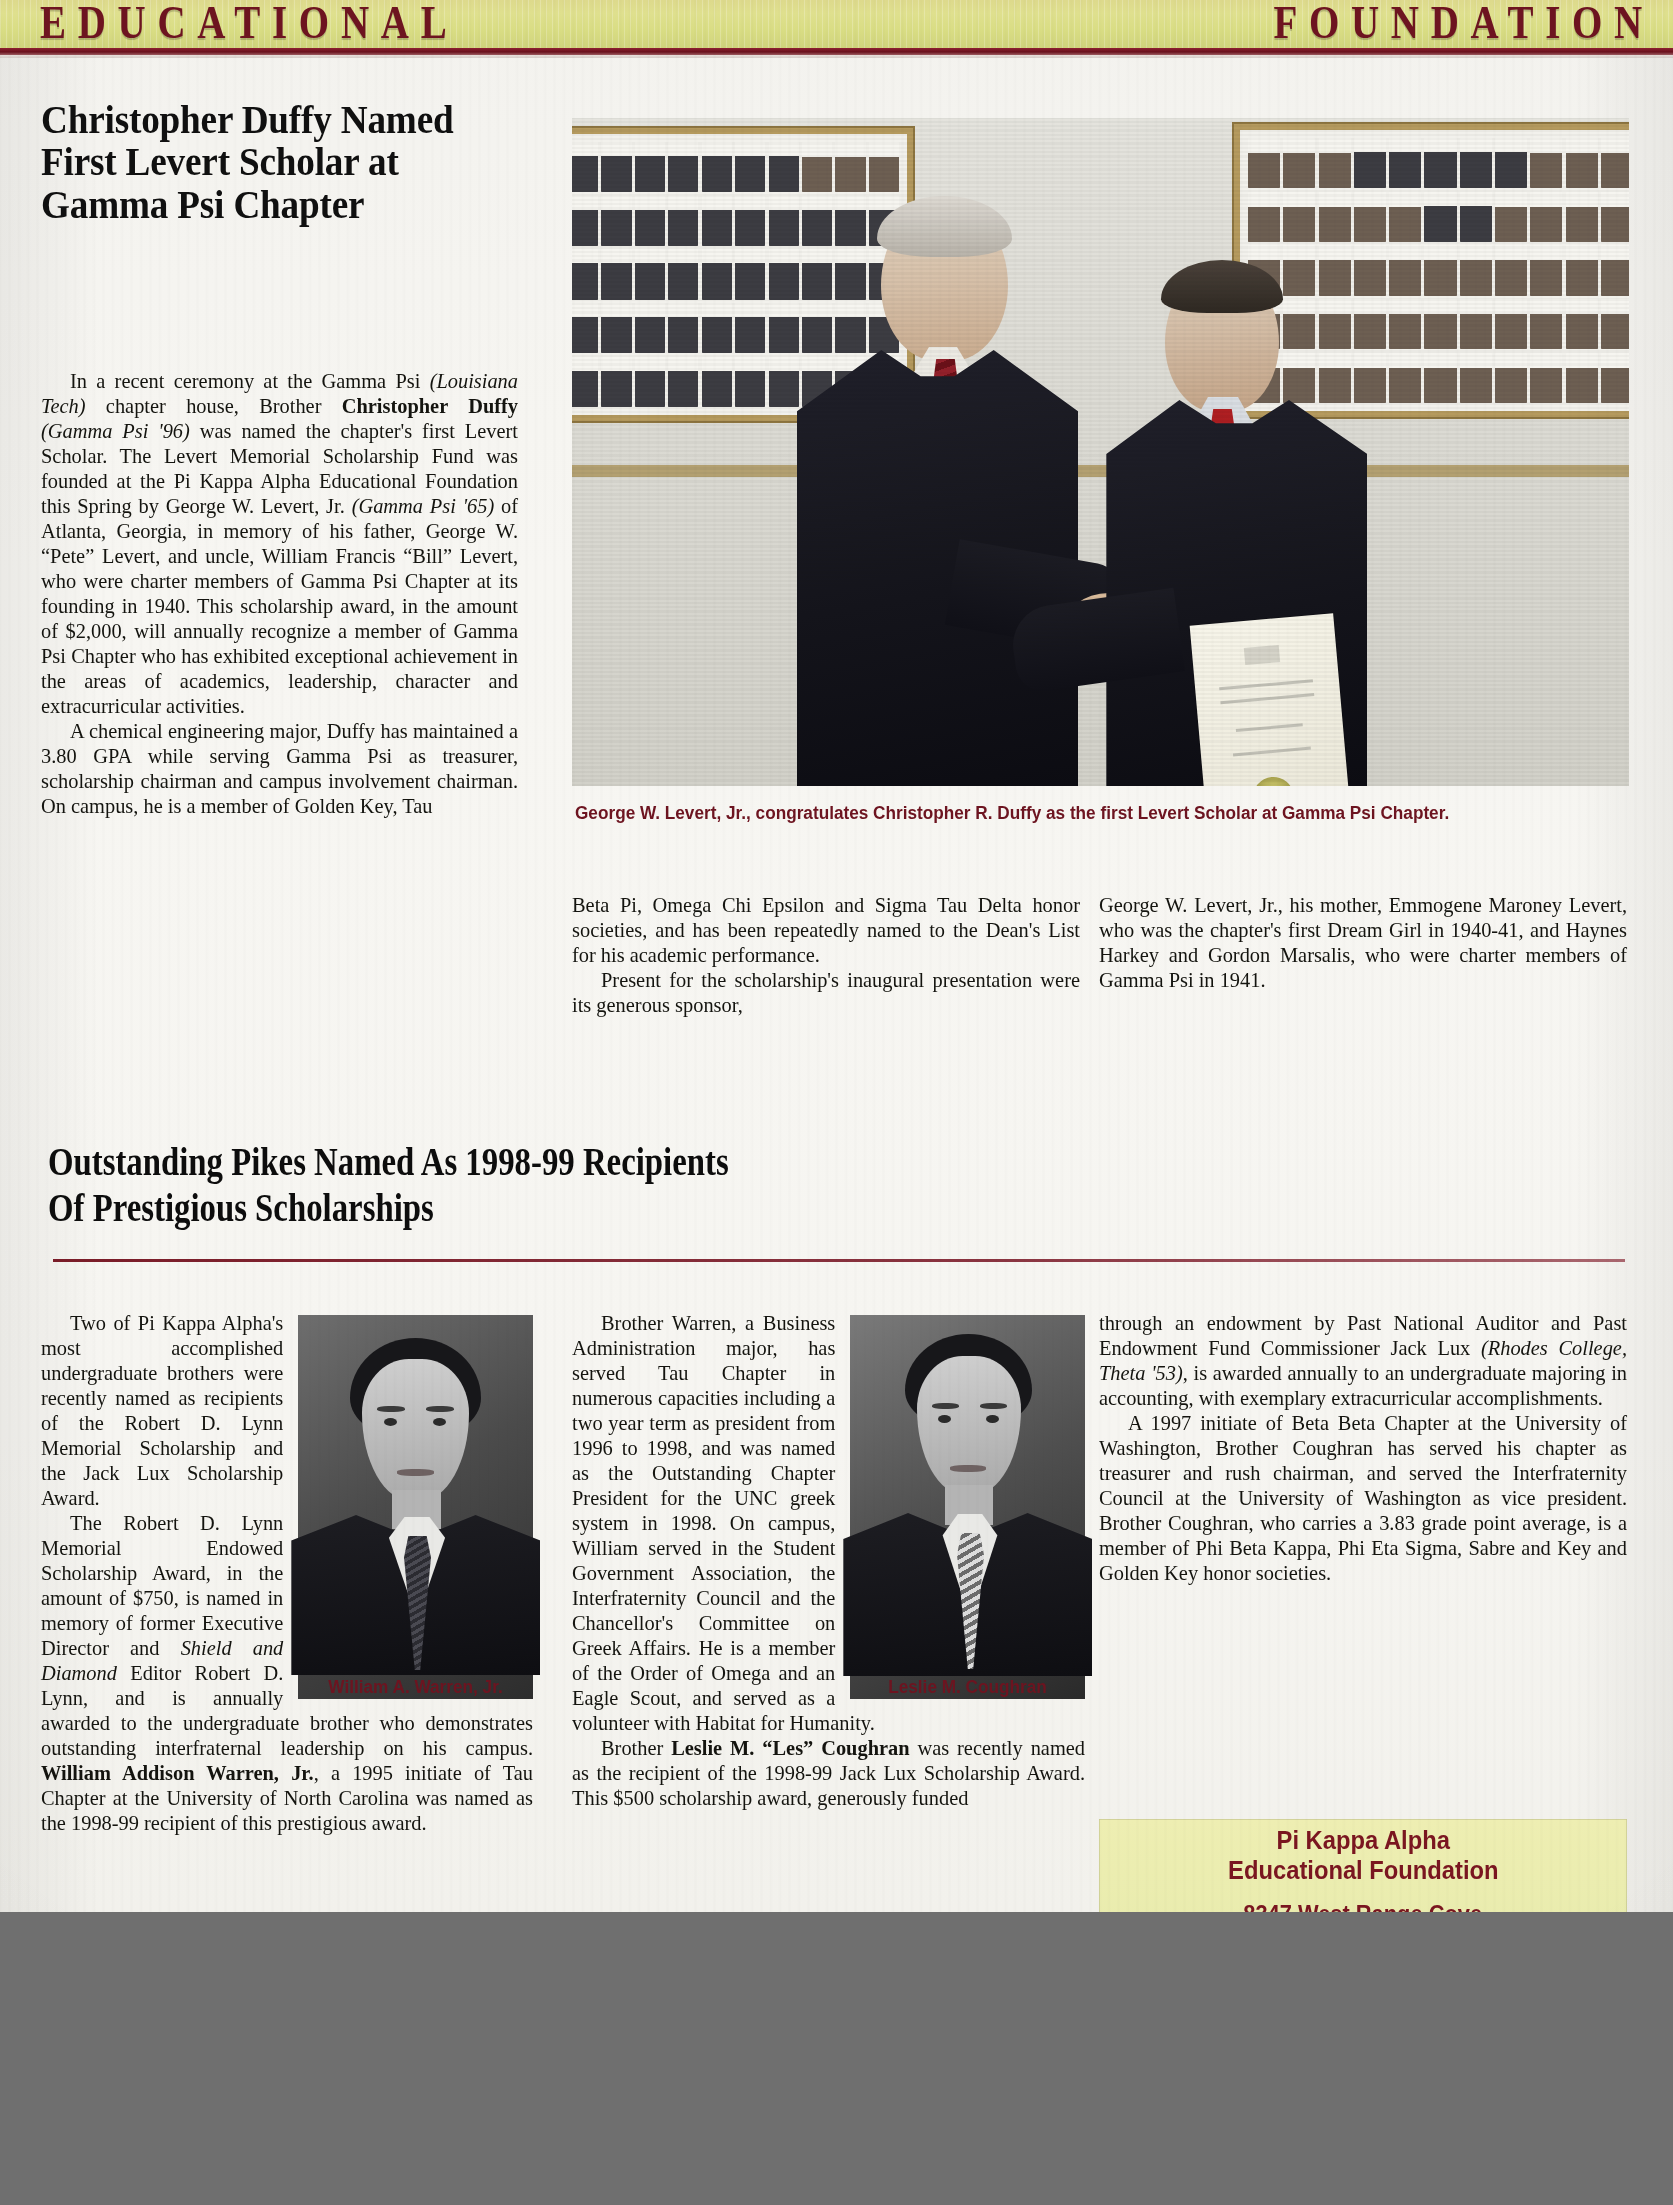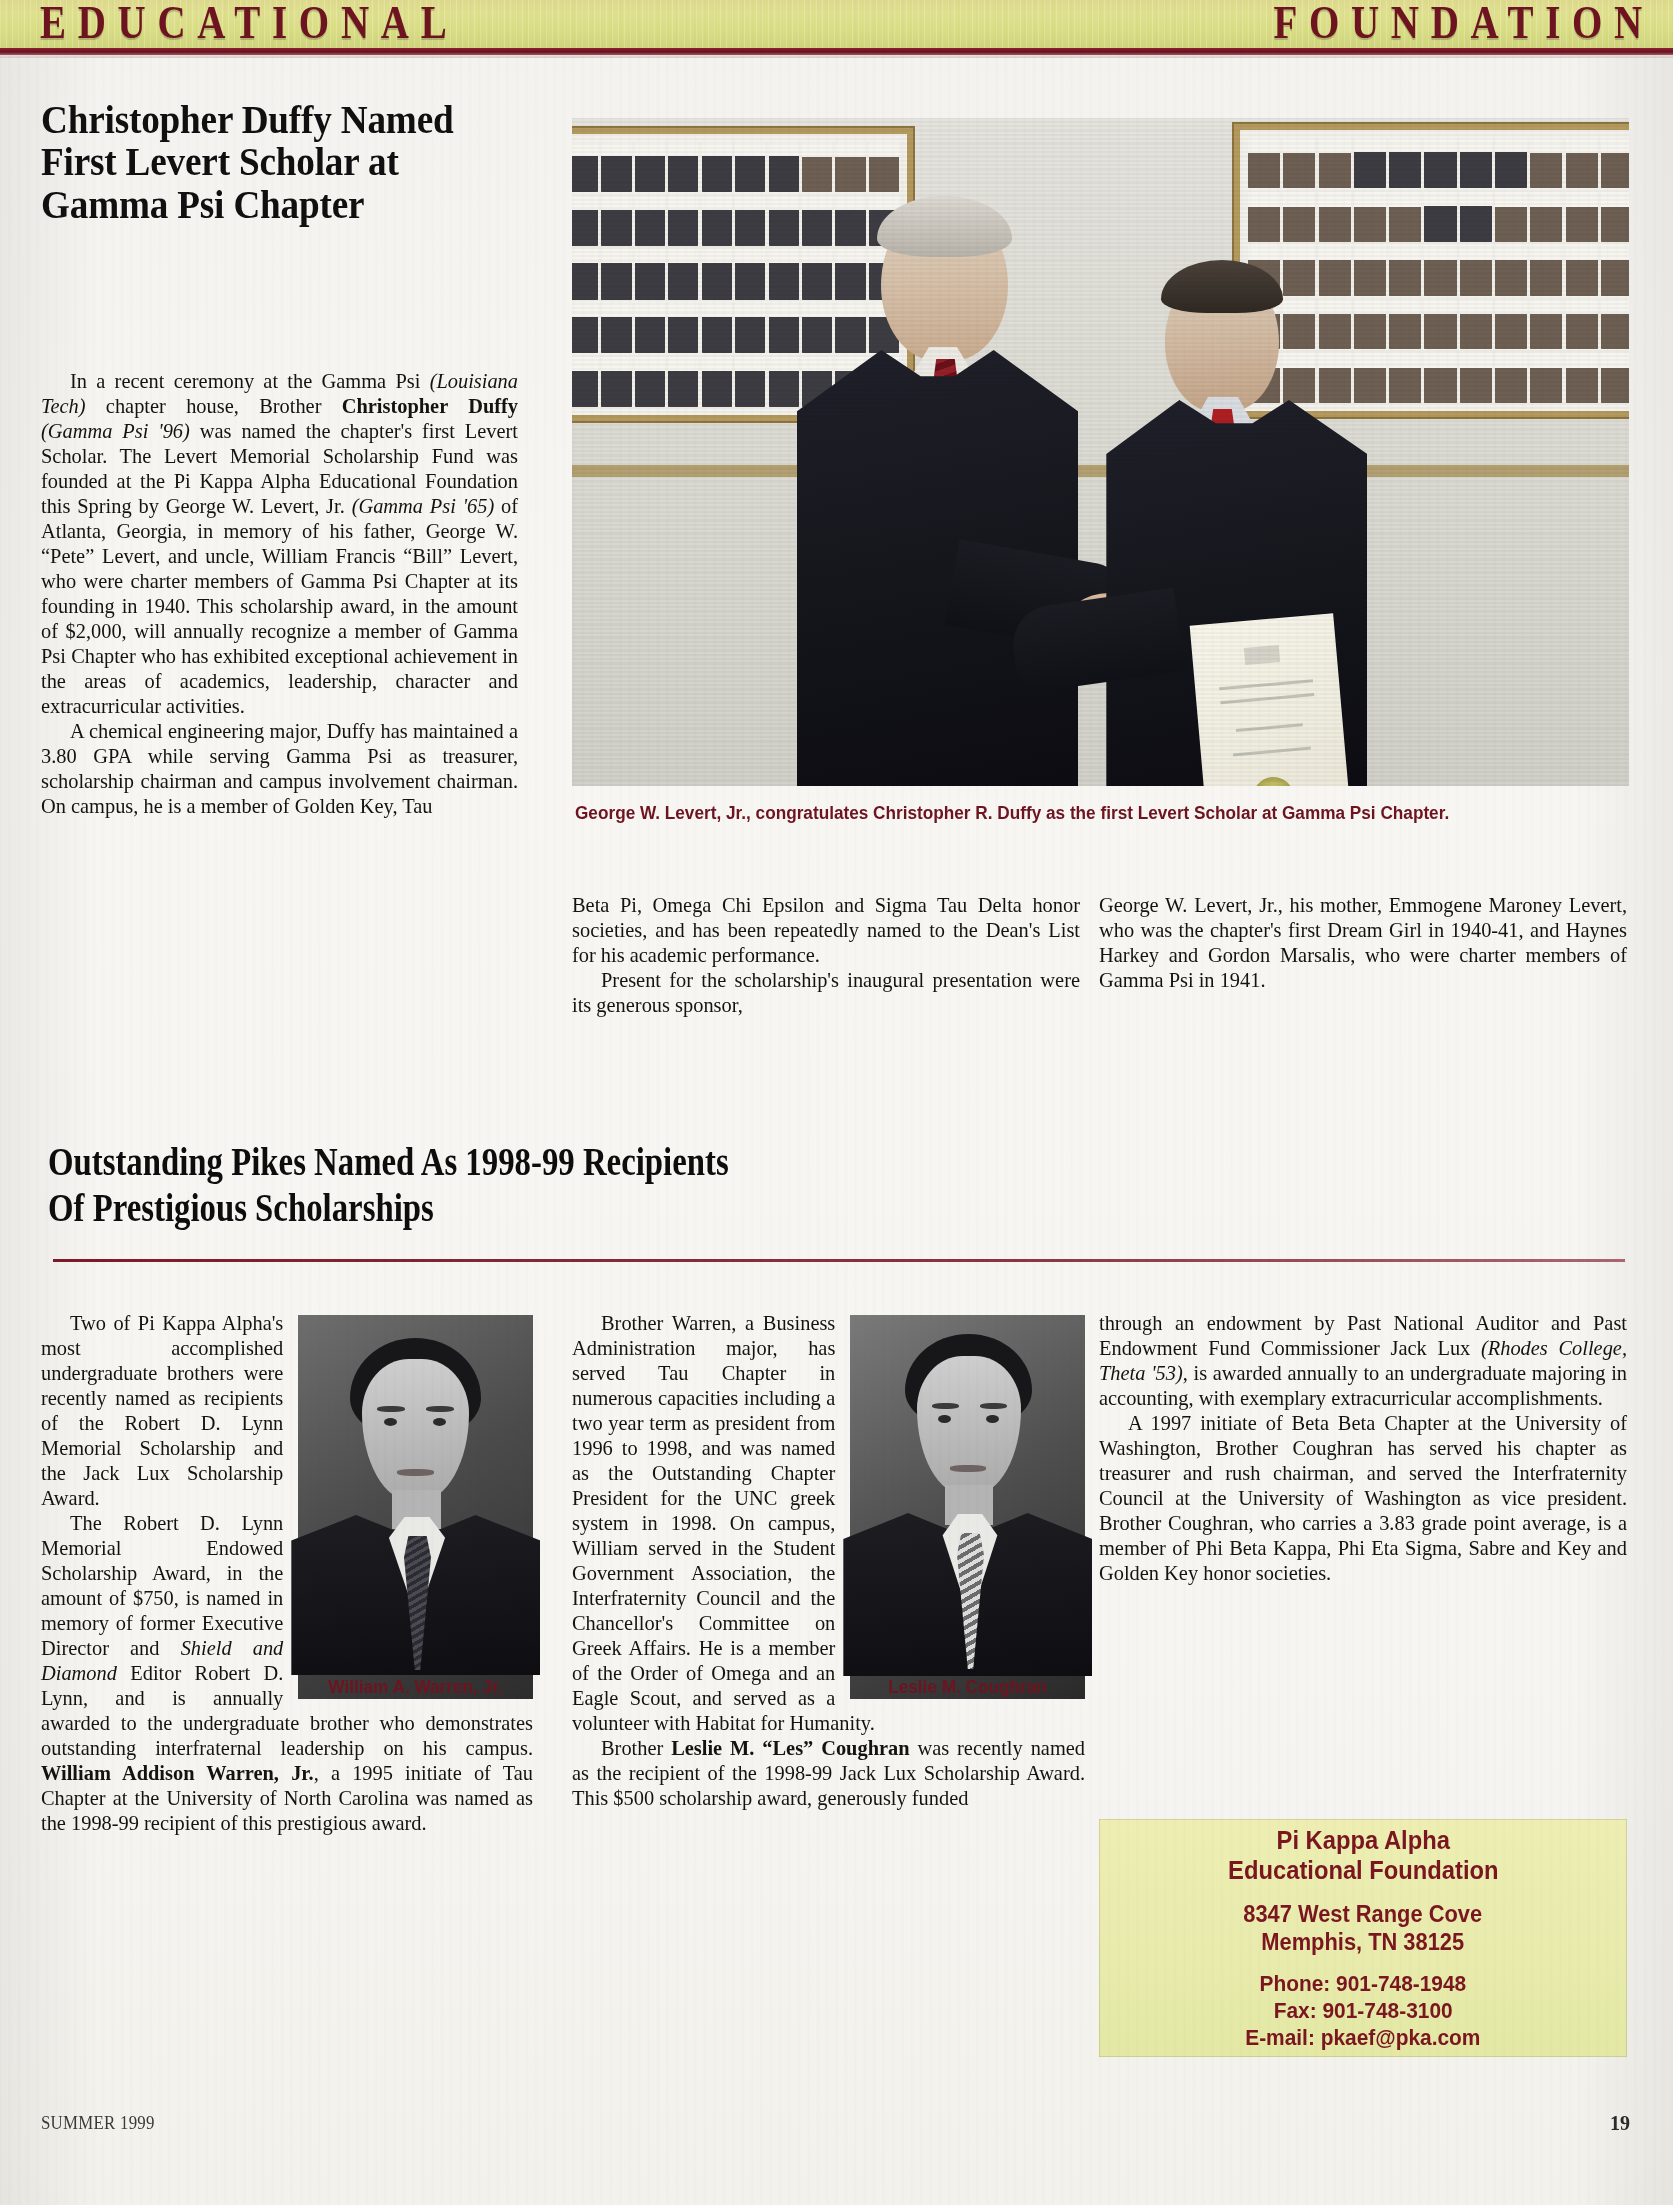--- a/index.html
+++ b/index.html
@@ -1,18 +1,18 @@
 <!DOCTYPE html>
 <html style="font-size:10.7px"><head>
 <meta charset="utf-8">
 <style>
   html,body{margin:0;padding:0;background:#6f6f6f;}
   body{font-family:"Liberation Serif",serif;}
   .page{
-    position:relative;width:1674px;height:2205px;overflow:hidden;
+    position:relative;width:1674px;height:1912px;overflow:hidden;
     background:
       linear-gradient(90deg,rgba(0,0,0,.05) 0%,rgba(0,0,0,0) 6%,rgba(0,0,0,0) 94%,rgba(0,0,0,.05) 100%),
       linear-gradient(180deg,#f3f2ee 0%,#f7f6f2 30%,#f6f5f1 75%,#f2f1ec 100%);
   }
   
   .scan{
     position:absolute;inset:0;pointer-events:none;opacity:.30;
     background:repeating-linear-gradient(90deg,
       rgba(0,0,0,.035) 0px,rgba(0,0,0,0) 2px,rgba(0,0,0,0) 7.4px,rgba(0,0,0,.03) 9.4px);
     mix-blend-mode:multiply;

